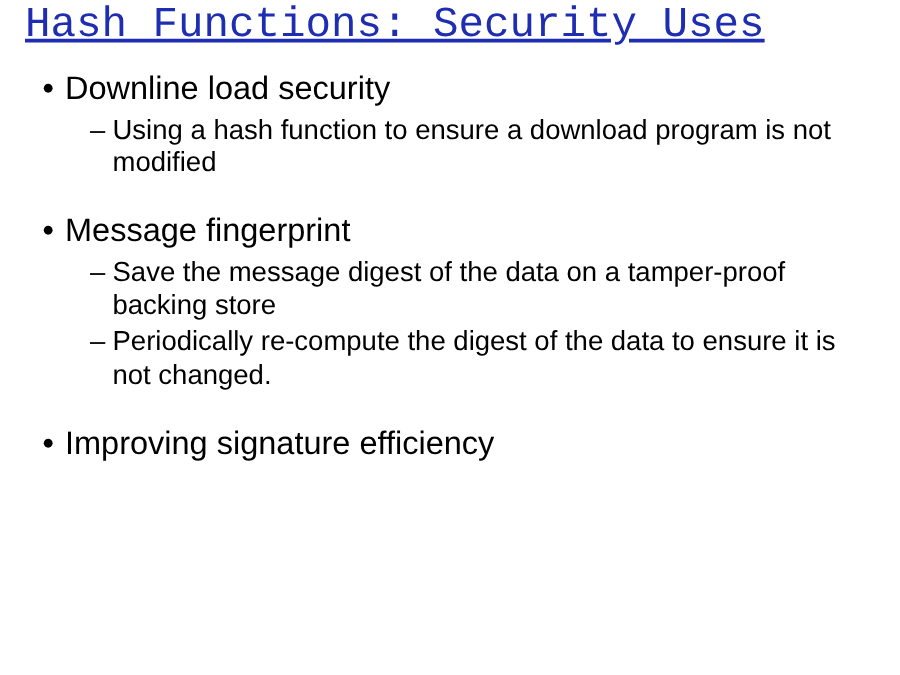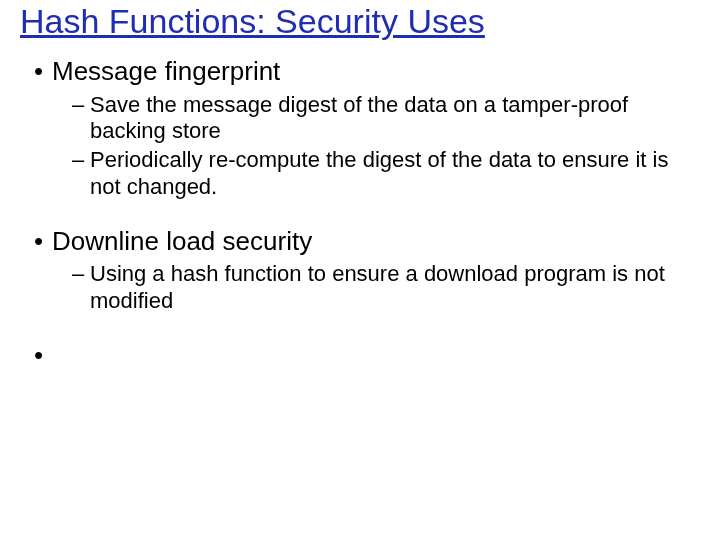--- a/index.html
+++ b/index.html
@@ -11,21 +11,21 @@
     font-family: Arial, Helvetica, sans-serif;
     color: #000000;
   }
   .slide {
     box-sizing: border-box;
     width: 720px;
     height: 540px;
     padding: 0 20px 0 20px;
   }
   .title {
-    font-family: Liberation Sans, sans-serif;
+    font-family: Liberation Mono, monospace;
     font-size: 34px;
     color: #1f2db3;
     text-decoration: underline;
     margin: 2px 0 14px 0;
     font-weight: normal;
   }
   .level1 {
     list-style: none;
     padding: 0;
     margin: 0;
@@ -63,30 +63,31 @@
   }
 </style>
 </head>
 <body>
 
 <div class="slide">
   <h1 class="title">Hash Functions: Security Uses</h1>
 
   <ul class="level1">
     <li>
+      <span>Downline load security</span>
+      <ul class="level2">
+        <li><span>Using a hash function to ensure a download program is not modified</span></li>
+      </ul>
+    </li>
+
+    <li>
       <span>Message fingerprint</span>
       <ul class="level2">
         <li><span>Save the message digest of the data on a tamper-proof backing store</span></li>
         <li><span>Periodically re-compute the digest of the data to ensure it is not changed.</span></li>
       </ul>
     </li>
 
     <li>
-      <span>Downline load security</span>
-      <ul class="level2">
-        <li><span>Using a hash function to ensure a download program is not modified</span></li>
-      </ul>
-    </li>
-
-    <li>
+      <span>Improving signature efficiency</span>
     </li>
   </ul>
 </div>
 
 </body></html>

